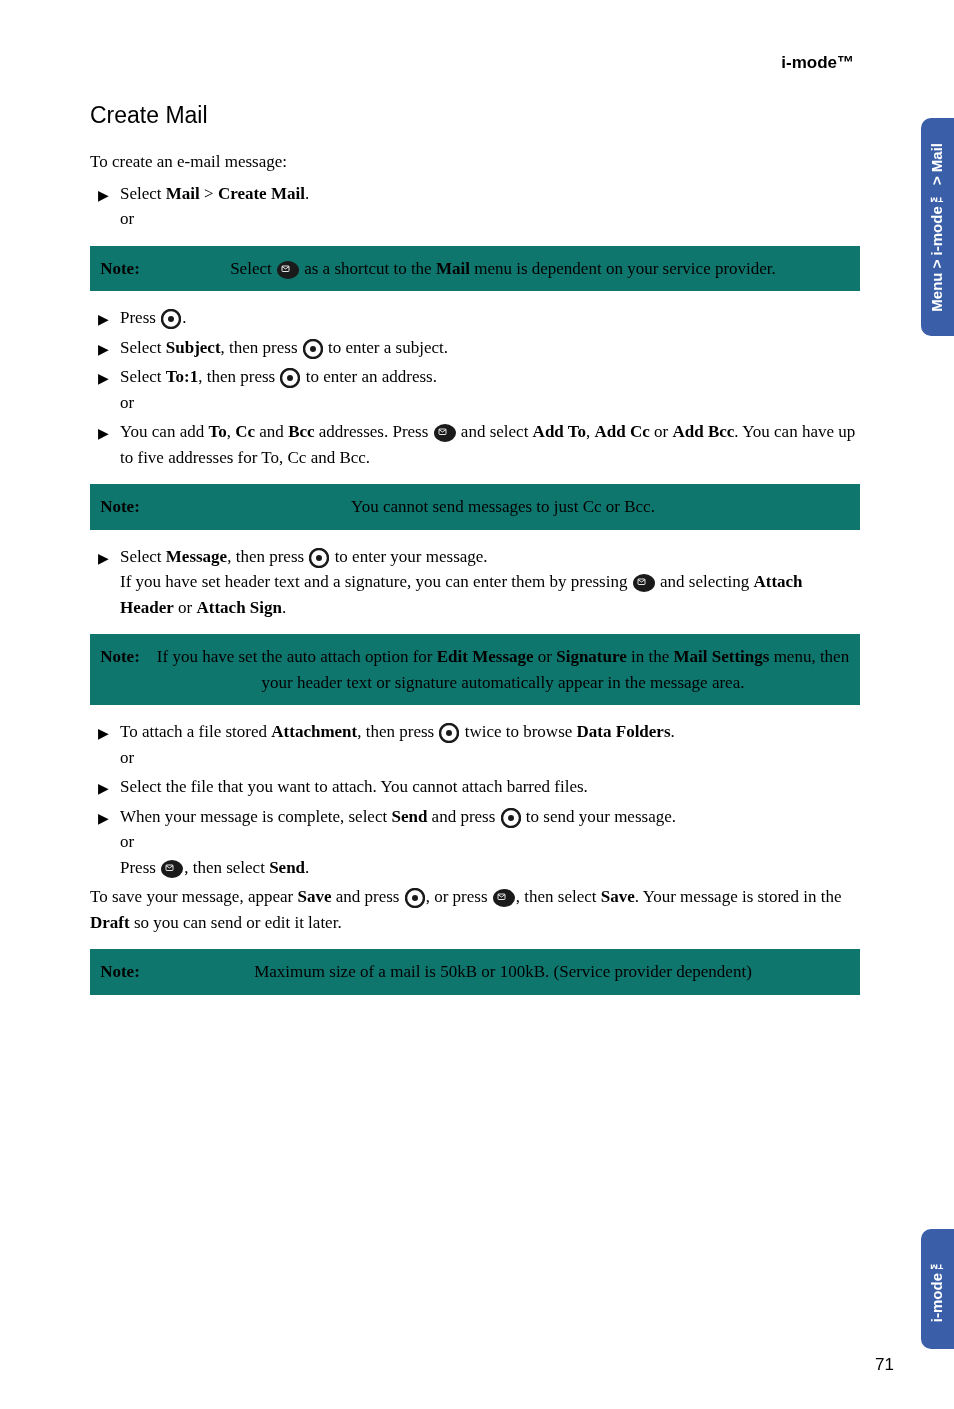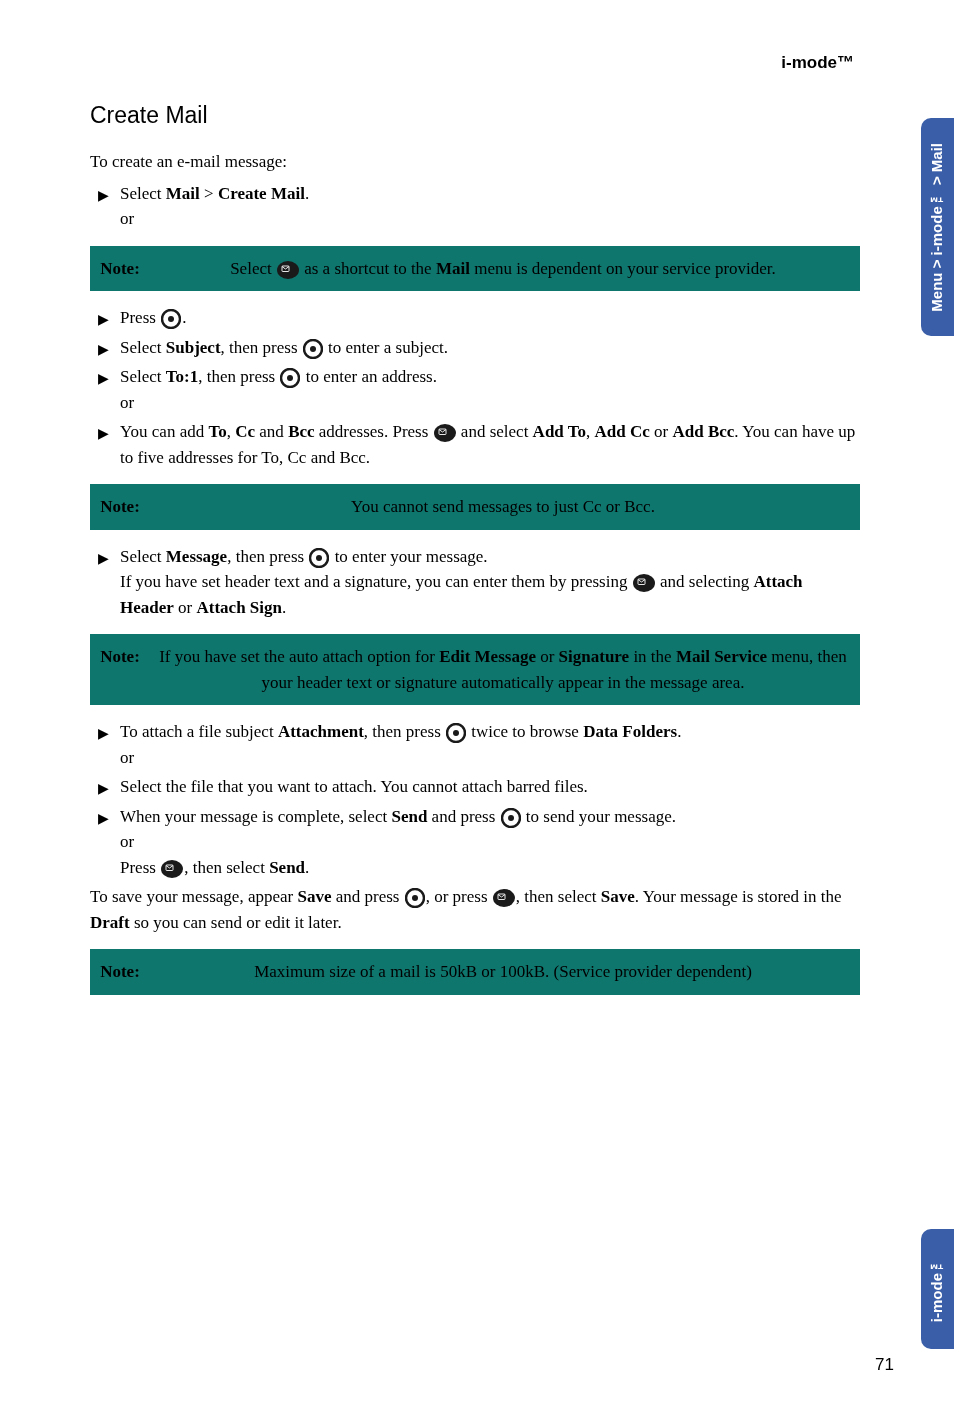--- a/index.html
+++ b/index.html
@@ -204,29 +204,29 @@
               <use href="#mail-softkey"></use>
             </svg><span> and selecting </span><strong>Attach Header</strong><span> or </span><strong>Attach Sign</strong><span>.</span>
         </div>
       </div>
     </div>
 
     <div class="note-box">
       <div class="note-inner">
         <div class="note-label">Note:</div>
         <div class="note-text">
-          <span>If you have set the auto attach option for </span><strong>Edit Message</strong><span> or </span><strong>Signature</strong><span> in the </span><strong>Mail Service</strong><span> menu, then your header text or signature automatically appear in the message area.</span>
-        </div>
-      </div>
-    </div>
-
-    <div class="step">
-      <div class="bullet">▶</div>
-      <div class="step-body">
-        <span>To attach a file subject </span><strong>Attachment</strong><span>, then press </span><svg class="inline-icon" width="20" height="20">
+          <span>If you have set the auto attach option for </span><strong>Edit Message</strong><span> or </span><strong>Signature</strong><span> in the </span><strong>Mail Settings</strong><span> menu, then your header text or signature automatically appear in the message area.</span>
+        </div>
+      </div>
+    </div>
+
+    <div class="step">
+      <div class="bullet">▶</div>
+      <div class="step-body">
+        <span>To attach a file stored </span><strong>Attachment</strong><span>, then press </span><svg class="inline-icon" width="20" height="20">
             <use href="#center-key"></use>
           </svg><span> twice to browse </span><strong>Data Folders</strong><span>.</span>
         <div>or</div>
       </div>
     </div>
 
     <div class="step">
       <div class="bullet">▶</div>
       <div class="step-body">Select the file that you want to attach. You cannot attach barred files.</div>
     </div>

